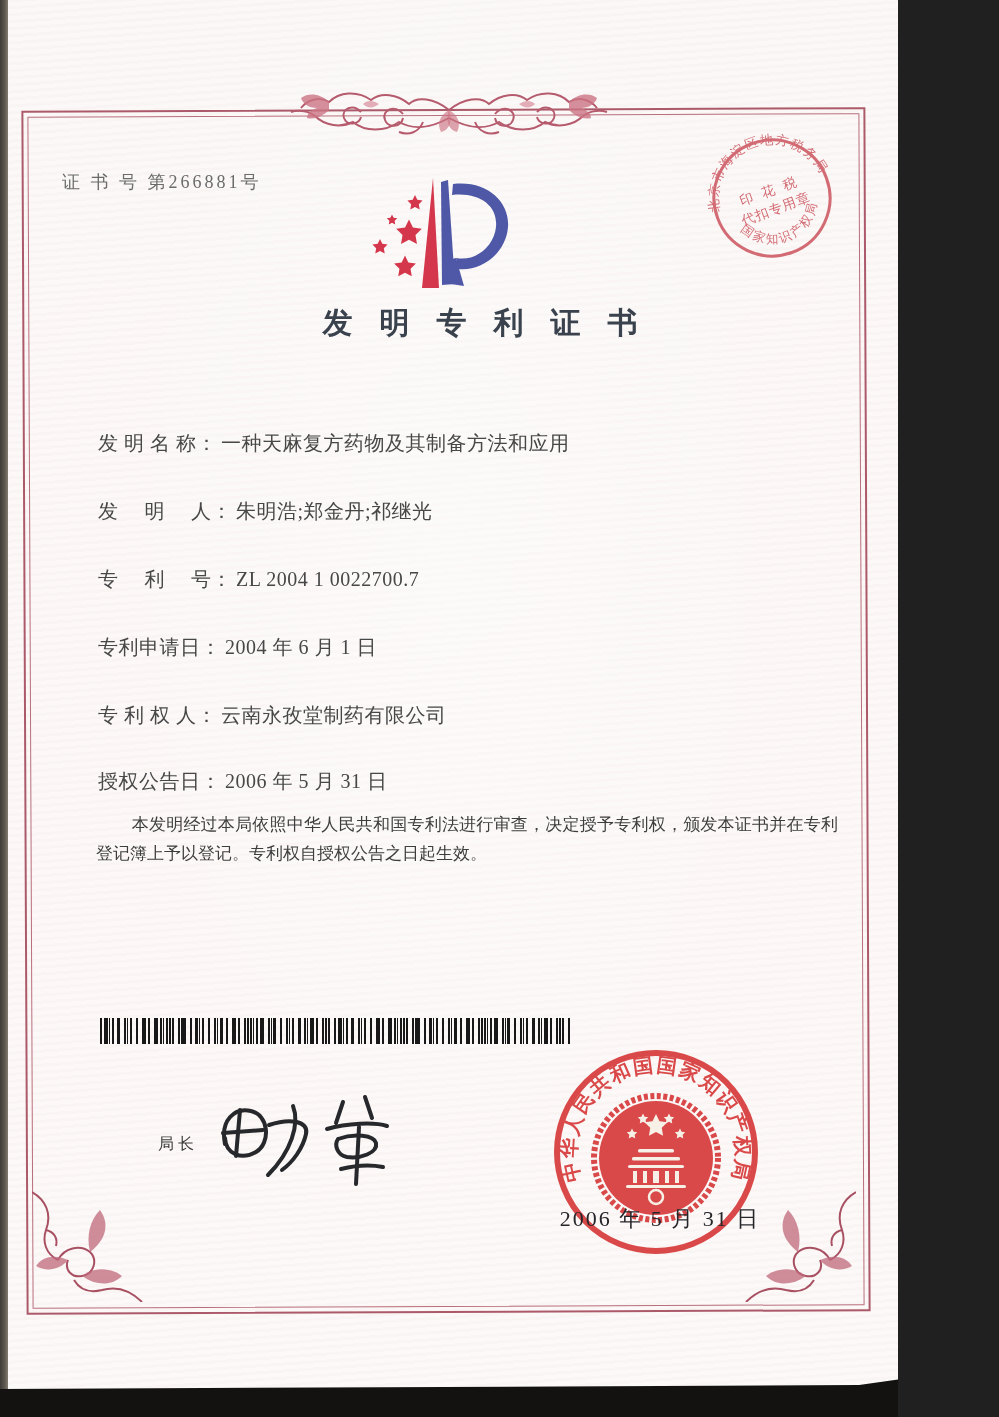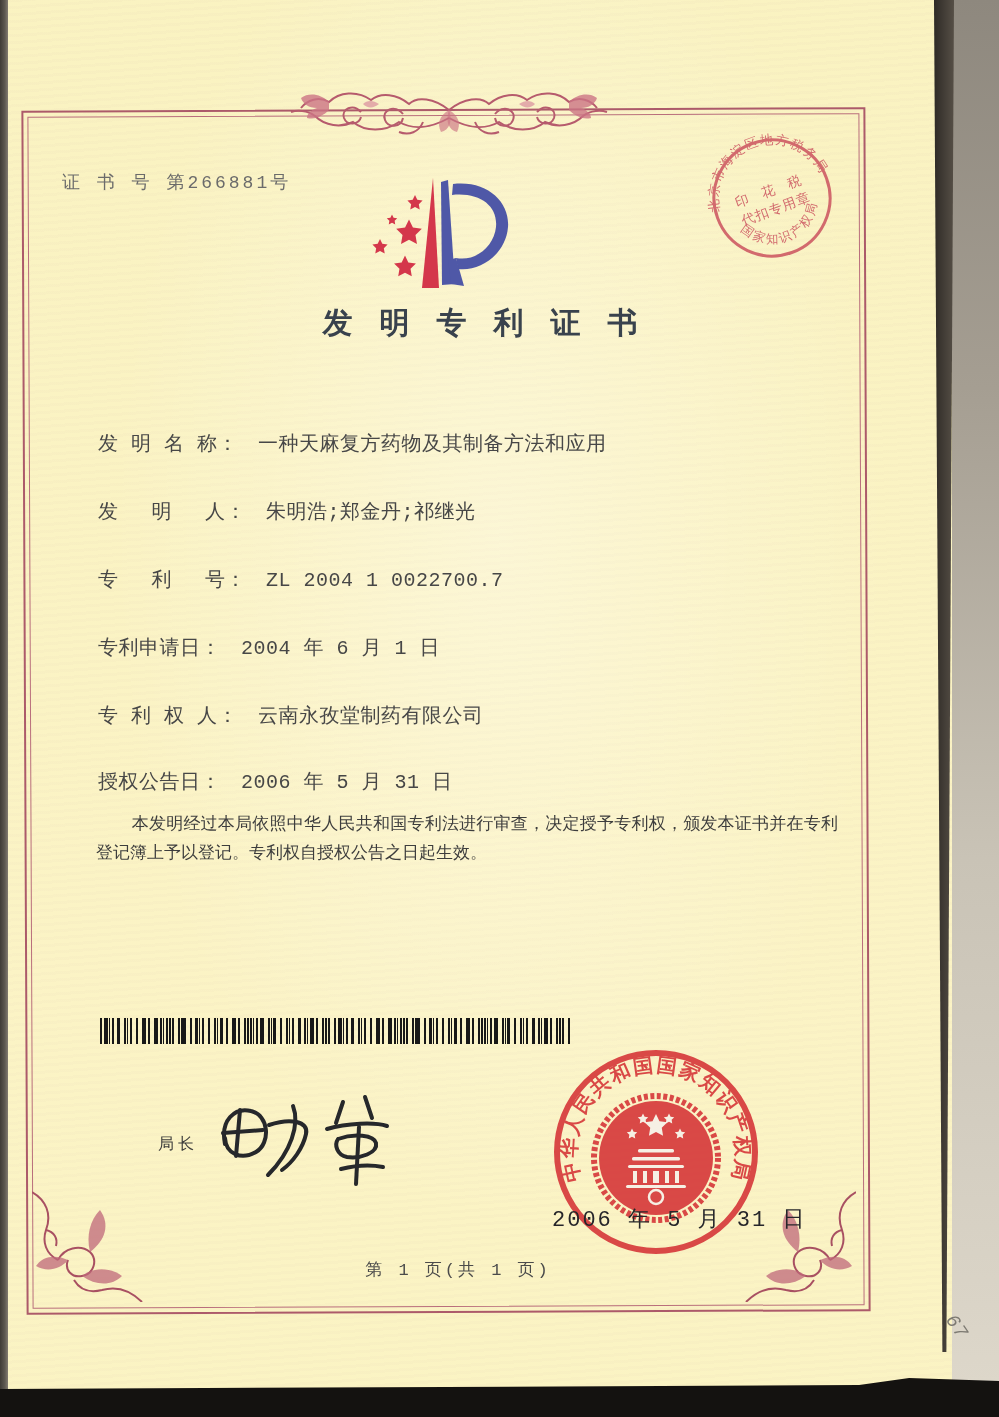--- a/index.html
+++ b/index.html
@@ -1,18 +1,18 @@
 <!DOCTYPE html>
 <html><head>
 <meta charset="utf-8">
 <style>
   html,body{margin:0;padding:0;background:#202020;}
-  .page{position:relative;width:999px;height:1417px;overflow:hidden;
-        background:#fef9c3;
-        font-family:Liberation Mono, monospace;}
+  .page{position:relative;width:898px;height:1417px;overflow:hidden;
+        background:#ffffff;
+        font-family:Liberation Serif, serif;}
   
   .paper-tex{position:absolute;inset:0;pointer-events:none;z-index:1;
     background:
       radial-gradient(ellipse at 50% 38%, rgba(255,255,255,.30) 0%, rgba(255,255,255,0) 55%),
       linear-gradient(180deg, rgba(214,188,178,.10) 0%, rgba(236,214,208,.16) 70%, rgba(226,204,196,.12) 100%),
       repeating-linear-gradient(176deg, rgba(205,175,165,.05) 0 3px, rgba(255,255,255,0) 3px 7px);}
   
   .edge-left{position:absolute;left:0;top:0;width:8px;height:1417px;z-index:9;
     background:linear-gradient(90deg,#3f3b36,#5d5850 60%,#827b70);}
   .edge-bottom{position:absolute;left:0;top:1378px;width:999px;height:39px;z-index:10;background:#141210;
@@ -37,21 +37,21 @@
   
   .cert-no{position:absolute;left:62px;top:170px;z-index:4;font-size:18px;color:#6b6b6b;letter-spacing:3px;}
   .tax-stamp{position:absolute;left:692px;top:118px;width:160px;height:160px;z-index:4;opacity:.88;}
   .logo{position:absolute;left:352px;top:172px;width:170px;height:130px;z-index:4;}
   .title{position:absolute;left:40px;top:303px;width:880px;z-index:4;text-align:center;
     font-size:30px;font-weight:700;color:#39424d;letter-spacing:27px;text-indent:27px;}
 
   
   .rows{position:absolute;left:98px;top:0;z-index:4;}
   .row{position:absolute;left:0;white-space:nowrap;font-size:20px;color:#474747;letter-spacing:.5px;}
-  .row .val{margin-left:20px;}
+  .row .val{margin-left:4px;}
   .r0{top:430px}.r1{top:498px}.r2{top:566px}.r3{top:634px}.r4{top:702px}.r5{top:768px}
 
   
   .body-text{position:absolute;left:96px;top:810px;width:742px;z-index:4;
     font-size:17px;line-height:29px;color:#3d3d3d;text-align:justify;}
   .body-text p{margin:0 0 3px 0;text-indent:2.1em;}
 
   .barcode{position:absolute;left:100px;top:1018px;width:470px;height:26px;z-index:4;
     background:
       repeating-linear-gradient(90deg,#181818 0 2px,transparent 2px 6px),
@@ -208,20 +208,19 @@
         <rect x="107" y="129" width="6" height="12"></rect>
         <rect x="119" y="129" width="4" height="12"></rect>
         <rect x="129" y="129" width="4" height="12"></rect>
         <rect x="80" y="143" width="60" height="3" rx="1.5"></rect>
         <circle cx="110" cy="155" r="7" fill="none" stroke="#f6f0e6" stroke-width="2.5"></circle>
       </g>
     </g>
   </svg>
   <div class="seal-date">2006 年 5 月 31 日</div>
 
-  <div class="footer">第 1 页(共 1 页)</div>
 
   <div class="edge-right-page"></div>
   <div class="edge-right-line"></div>
   <div class="edge-left"></div>
   <div class="edge-bottom"></div>
   <div class="margin-note">67</div>
 </div>
 
 </body></html>

